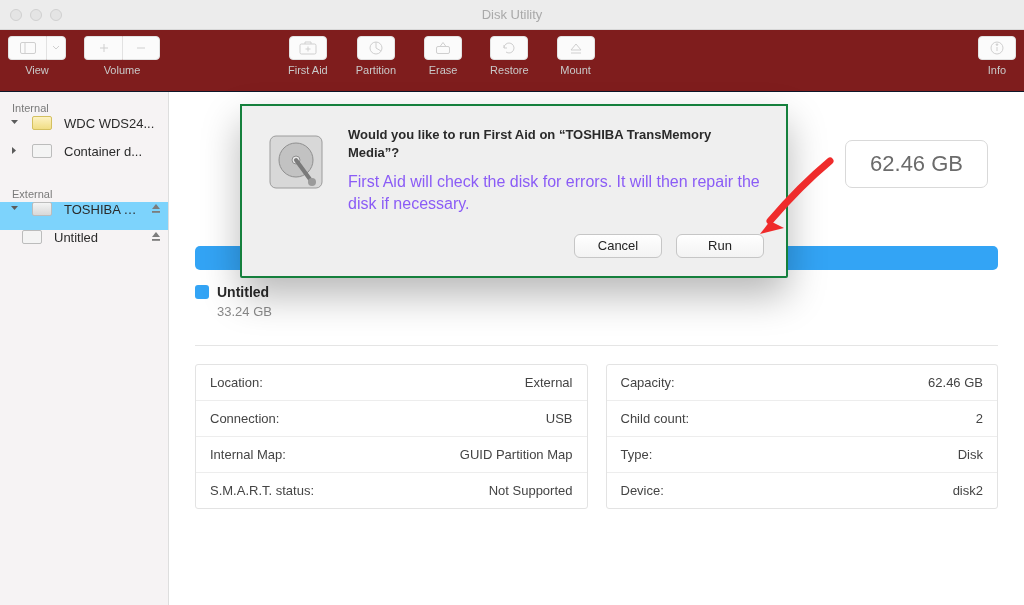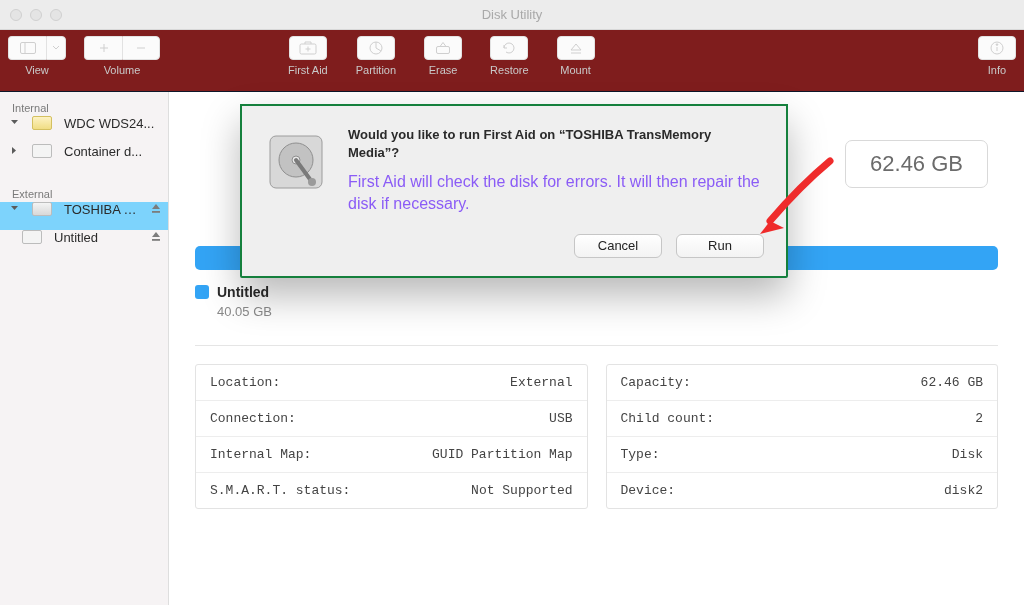--- a/index.html
+++ b/index.html
@@ -136,21 +136,20 @@
 .legend-name { font-weight: 600; font-size: 14px; color:#2b2b2b; }
 .legend-size { margin-left: 22px; margin-top: 4px; color: #8a8a8a; font-size: 13px; }
 
 .hr { height: 1px; background:#e5e5e5; margin-top: 26px; margin-bottom: 18px; }
 
 .details { display: flex; gap: 18px; }
 .details-col {
   flex: 1;
   border: 1px solid #e3e3e3;
   border-radius: 3px;
-  font-family: Liberation Mono, monospace;
 }
 .detail-row {
   display: flex; justify-content: space-between;
   padding: 10px 14px;
   border-bottom: 1px solid #ededed;
   font-size: 13px;
   color:#444;
 }
 .detail-row:last-child { border-bottom: none; }
 .detail-val { color:#444; }
@@ -363,21 +362,21 @@
   </div>
 
   <div class="content">
     <div class="size-box">62.46 GB</div>
 
     <div class="usage-bar"></div>
     <div class="legend-row">
       <span class="legend-swatch"></span>
       <span class="legend-name">Untitled</span>
     </div>
-    <div class="legend-size">40.05 GB</div>
+    <div class="legend-size">33.24 GB</div>
 
     <div class="hr"></div>
 
     <div class="details">
       <div class="details-col">
         <div class="detail-row">
             <span>Location:</span>
             <span class="detail-val">External</span>
           </div>
         <div class="detail-row">

